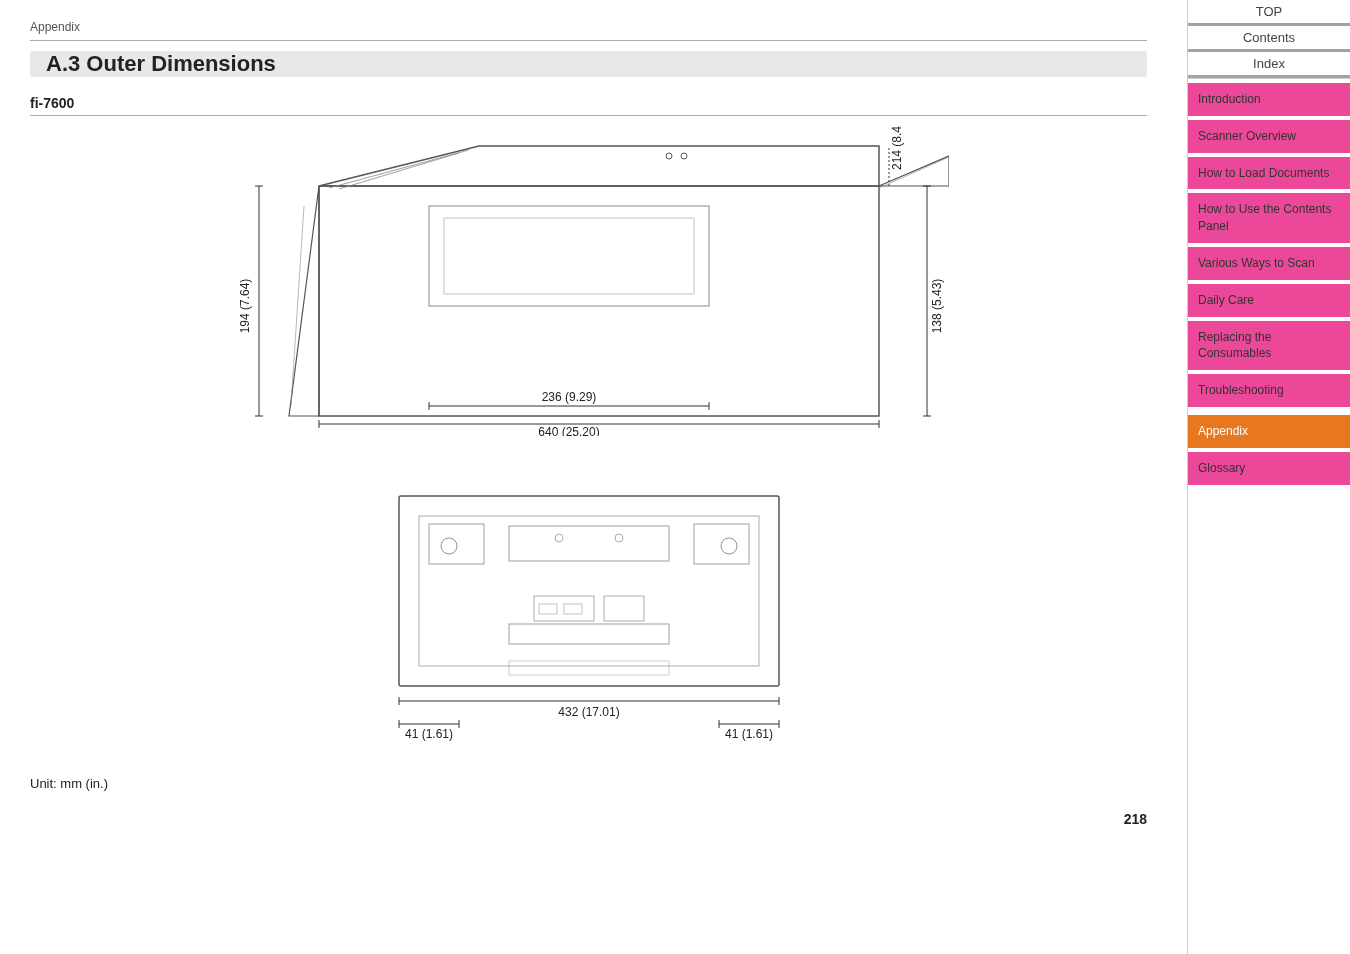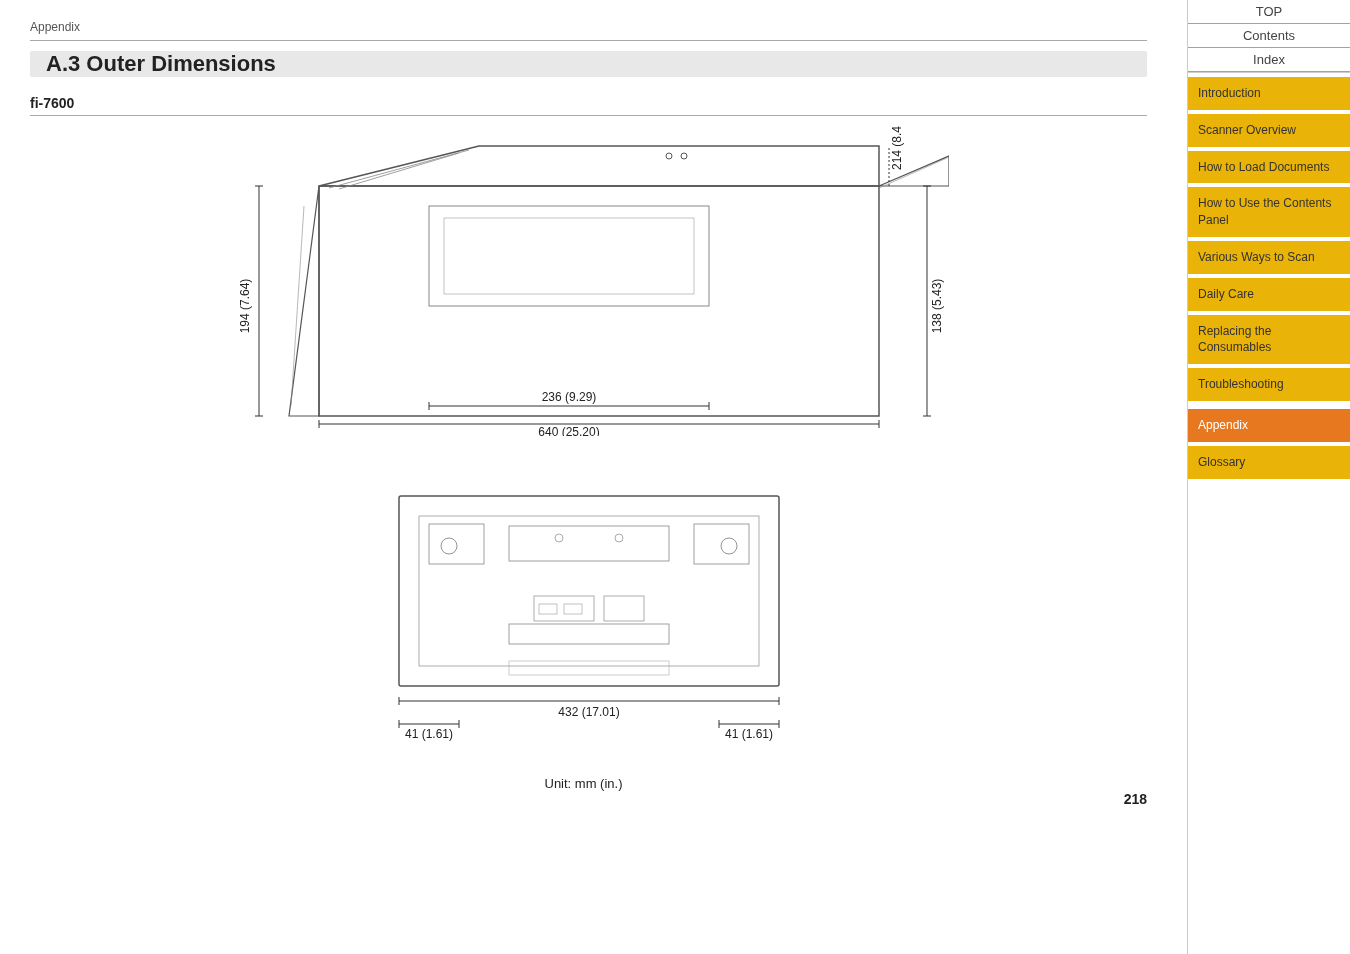--- a/index.html
+++ b/index.html
@@ -50,42 +50,43 @@
       border-bottom: 1px solid #aaa;
       padding-bottom: 4px;
     }
 
     .diagram-area {
       margin: 10px 0 30px 0;
       position: relative;
     }
 
     .unit-label {
-      text-align: center;
+      text-align: left;
       font-size: 13px;
       margin-top: 10px;
       padding-right: 10px;
     }
 
     .page-number {
       text-align: right;
       font-size: 14px;
       font-weight: bold;
+      margin-top: 20px;
     }
 
     
     .sidebar {
       width: 162px;
       display: flex;
       flex-direction: column;
       background: #fff;
     }
 
     .sidebar-section {
-      background: #eab308;
+      background: #ec4899;
       padding: 8px 10px;
       font-size: 12px;
       color: #333;
       cursor: pointer;
       line-height: 1.4;
     }
 
     .sidebar-section.active {
       background: #e87820;
       color: #fff;
@@ -102,21 +103,21 @@
       border-bottom: 1px solid #ccc;
       margin-bottom: 4px;
     }
 
     .top-nav-link {
       text-align: center;
       padding: 4px 8px;
       font-size: 13px;
       color: #444;
       cursor: pointer;
-      border-bottom: 1px solid #a3a3a3;
+      border-bottom: 3px solid #a3a3a3;
     }
 
     
     .svg-wrapper {
       display: flex;
       justify-content: center;
       align-items: center;
     }
   </style>
 </head>

